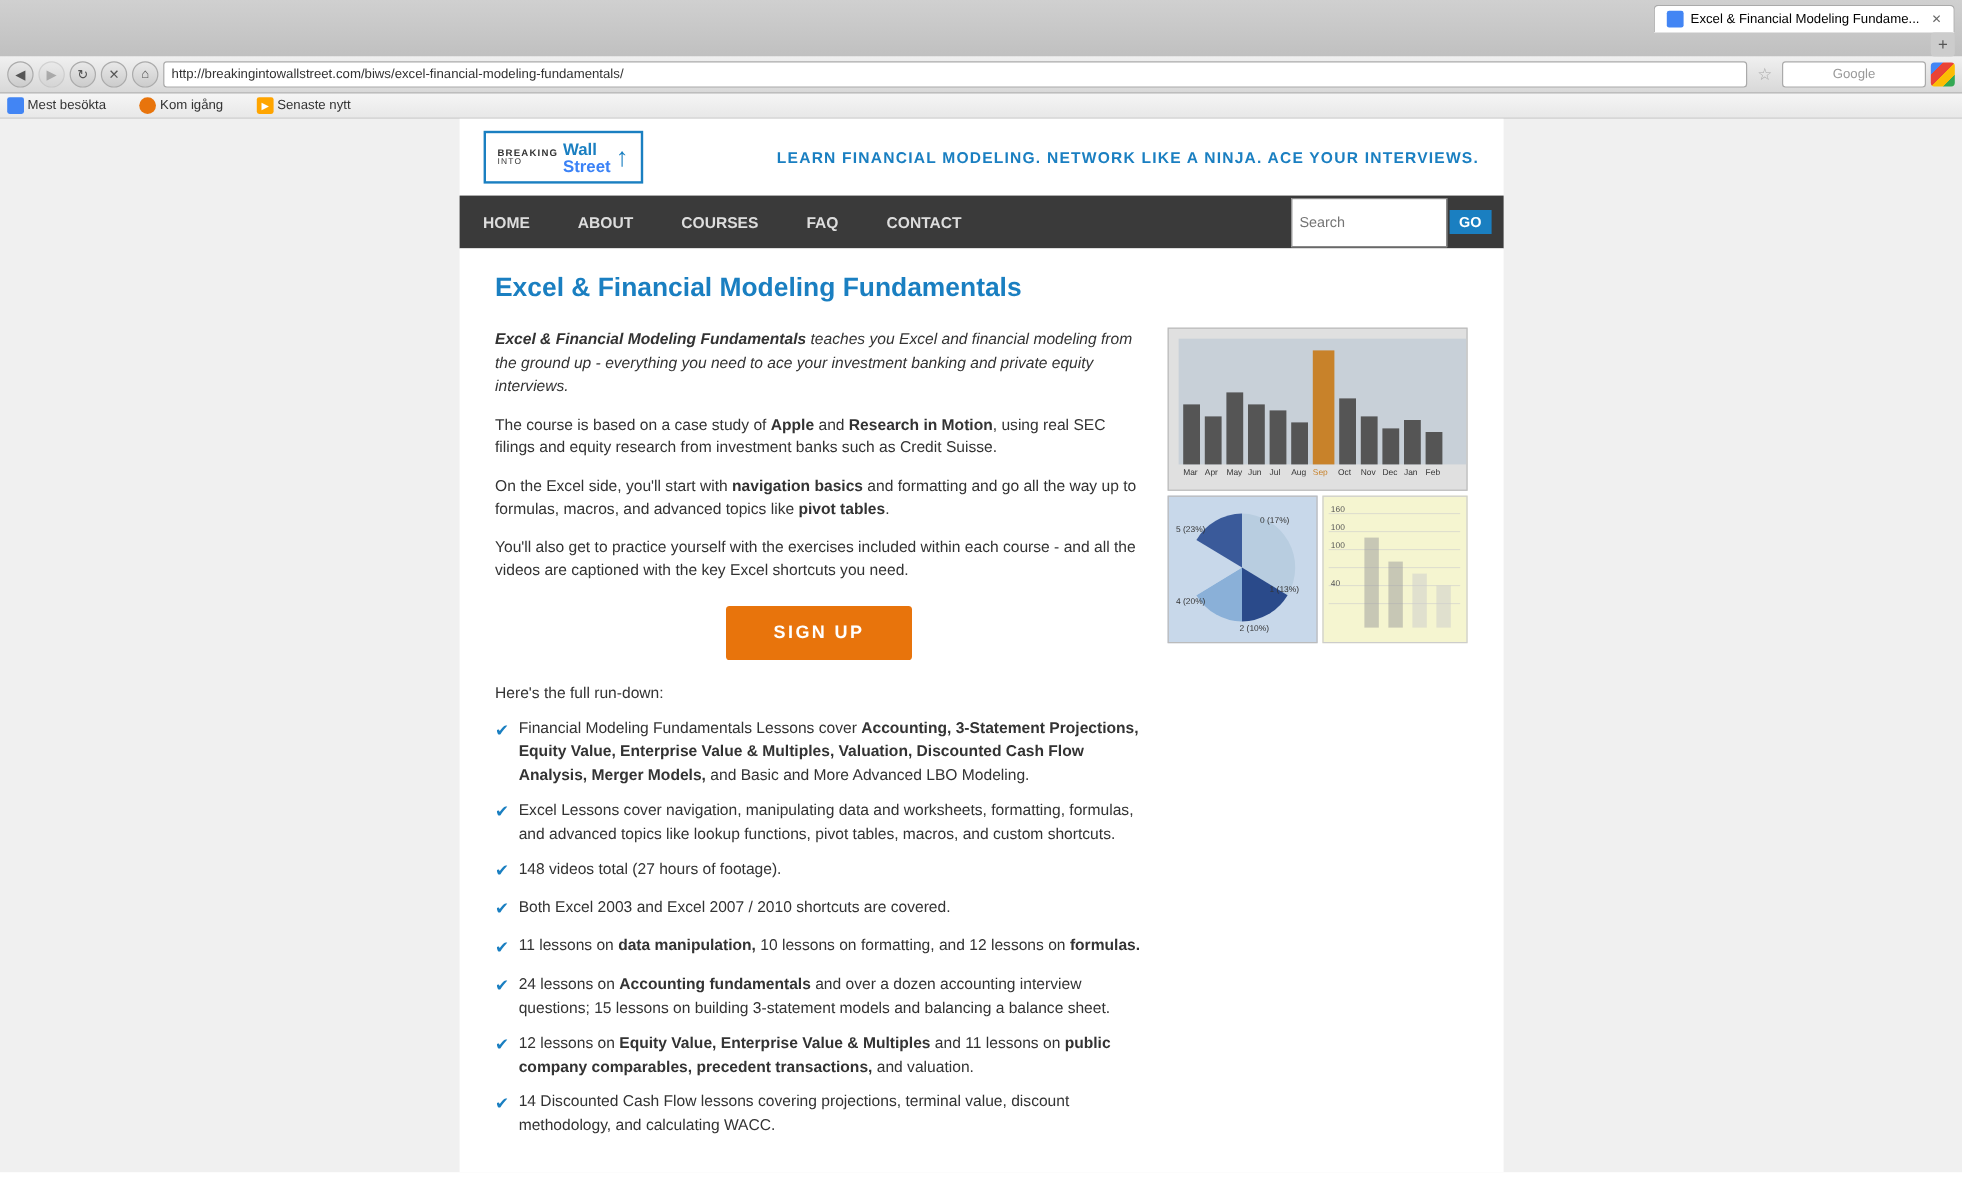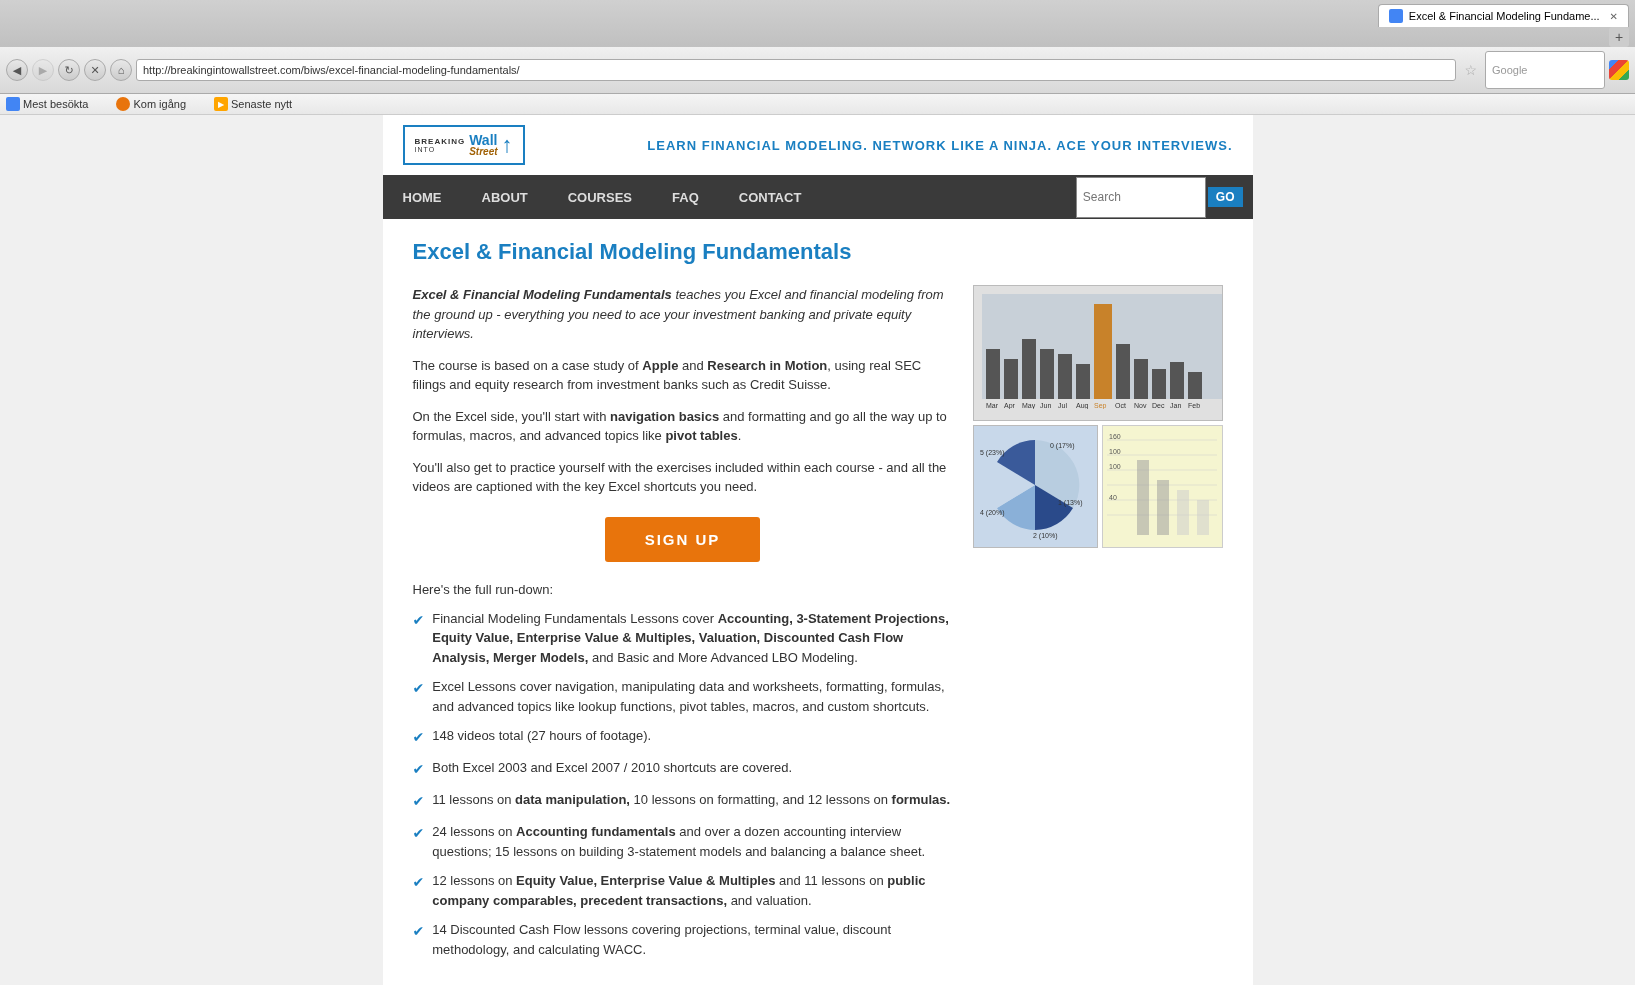--- a/index.html
+++ b/index.html
@@ -4,21 +4,21 @@
   <style>
     * { margin: 0; padding: 0; box-sizing: border-box; }
     body { font-family: Arial, sans-serif; font-size: 13px; background: #fff; }
 
     
     .browser-chrome { background: #ddd; }
     .browser-toolbar { display: flex; align-items: center; padding: 4px 6px; background: linear-gradient(#f0f0f0, #d8d8d8); border-bottom: 1px solid #aaa; gap: 4px; }
     .browser-btn { width: 22px; height: 22px; border-radius: 50%; background: linear-gradient(#e8e8e8, #ccc); border: 1px solid #aaa; cursor: pointer; font-size: 11px; display: flex; align-items: center; justify-content: center; color: #555; }
     .browser-btn.disabled { opacity: 0.4; }
     .address-bar { flex: 1; height: 22px; background: white; border: 1px solid #aaa; border-radius: 3px; padding: 0 6px; font-size: 11px; display: flex; align-items: center; color: #333; }
-    .browser-search { height: 38px; background: white; border: 1px solid #aaa; border-radius: 3px; padding: 0 6px; font-size: 11px; width: 120px; display: flex; align-items: center; color: #999; }
+    .browser-search { height: 22px; background: white; border: 1px solid #aaa; border-radius: 3px; padding: 0 6px; font-size: 11px; width: 120px; display: flex; align-items: center; color: #999; justify-content: center; }
     .star-btn { font-size: 14px; color: #aaa; padding: 0 4px; }
     .google-icon { width: 20px; height: 20px; background: linear-gradient(135deg, #4285f4 25%, #ea4335 25%, #ea4335 50%, #fbbc05 50%, #fbbc05 75%, #34a853 75%); border-radius: 3px; }
 
     .bookmarks-bar { display: flex; align-items: center; padding: 3px 6px; background: linear-gradient(#f5f5f5, #e8e8e8); border-bottom: 1px solid #ccc; font-size: 11px; gap: 28px; }
     .bookmark-item { color: #333; cursor: pointer; display: flex; align-items: center; gap: 3px; }
     .bookmark-icon { width: 14px; height: 14px; background: #4285f4; border-radius: 2px; display: inline-block; }
     .bookmark-icon.orange { background: #e8740c; border-radius: 50%; }
     .bookmark-icon.rss { background: orange; border-radius: 2px; font-size: 8px; color: white; display: flex; align-items: center; justify-content: center; }
 
     .tab-bar { display: flex; align-items: flex-end; padding: 4px 6px 0; background: linear-gradient(#d0d0d0, #c0c0c0); flex-direction: column; }
@@ -113,21 +113,21 @@
   <div class="site-header">
     <div class="logo-area">
 
       <div style="display:flex; align-items:center; border: 2px solid #1a7fc1; padding: 6px 10px; margin-right: 5px;">
         <div>
           <div style="font-size:8px; font-weight:bold; color:#333; letter-spacing:1px; text-transform:uppercase;">Breaking</div>
           <div style="font-size:7px; color:#333; text-transform:uppercase; letter-spacing:1px;">INTO</div>
         </div>
         <div style="display:flex; flex-direction:column; margin-left: 4px;">
           <span style="font-size:14px; font-weight:bold; color:#1a7fc1; line-height:1;">Wall</span>
-          <span style="font-size:10px; font-weight:bold; color:#a16207; line-height:1;font-style:italic;">Street</span>
+          <span style="font-size:14px; font-weight:bold; color:#3b82f6; line-height:1;">Street</span>
         </div>
         <div style="color:#1a7fc1; font-size:22px; margin-left:4px; line-height:1;">↑</div>
       </div>
     </div>
     <div class="tagline">LEARN FINANCIAL MODELING.  NETWORK LIKE A NINJA.  ACE YOUR INTERVIEWS.</div>
   </div>
 
   <div class="nav-bar">
     <div class="nav-item">HOME</div>
     <div class="nav-item">ABOUT</div>

